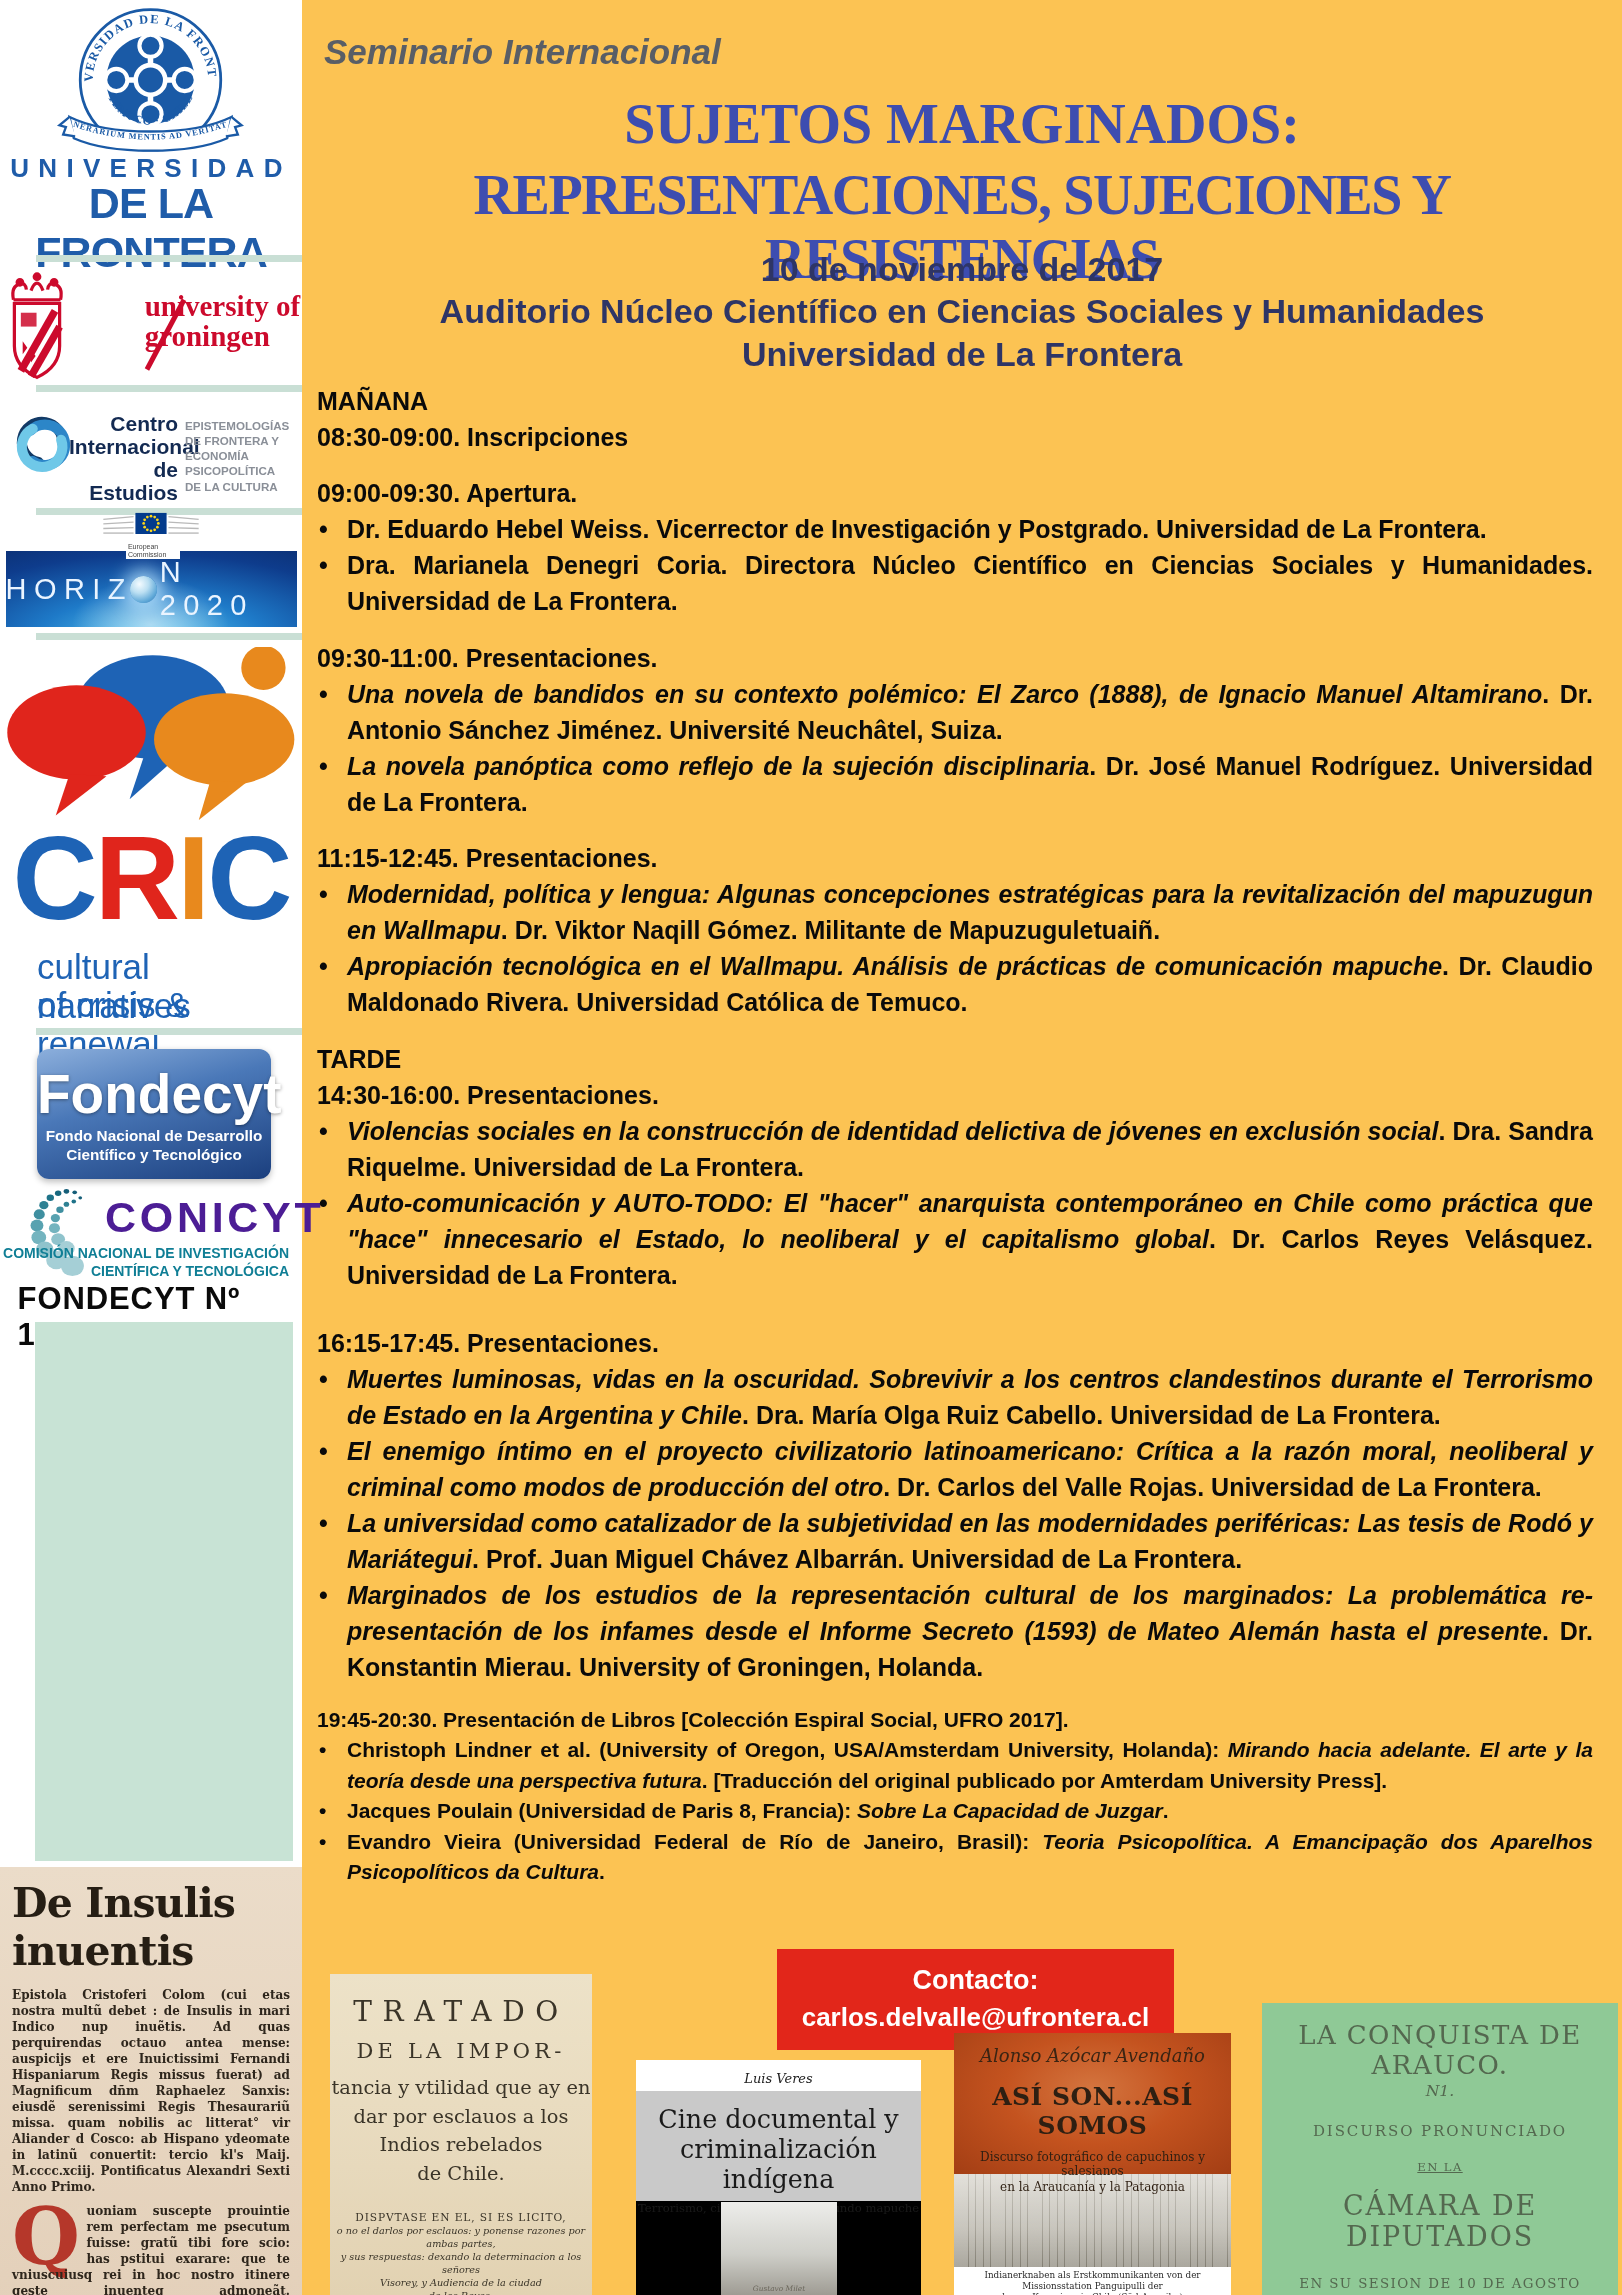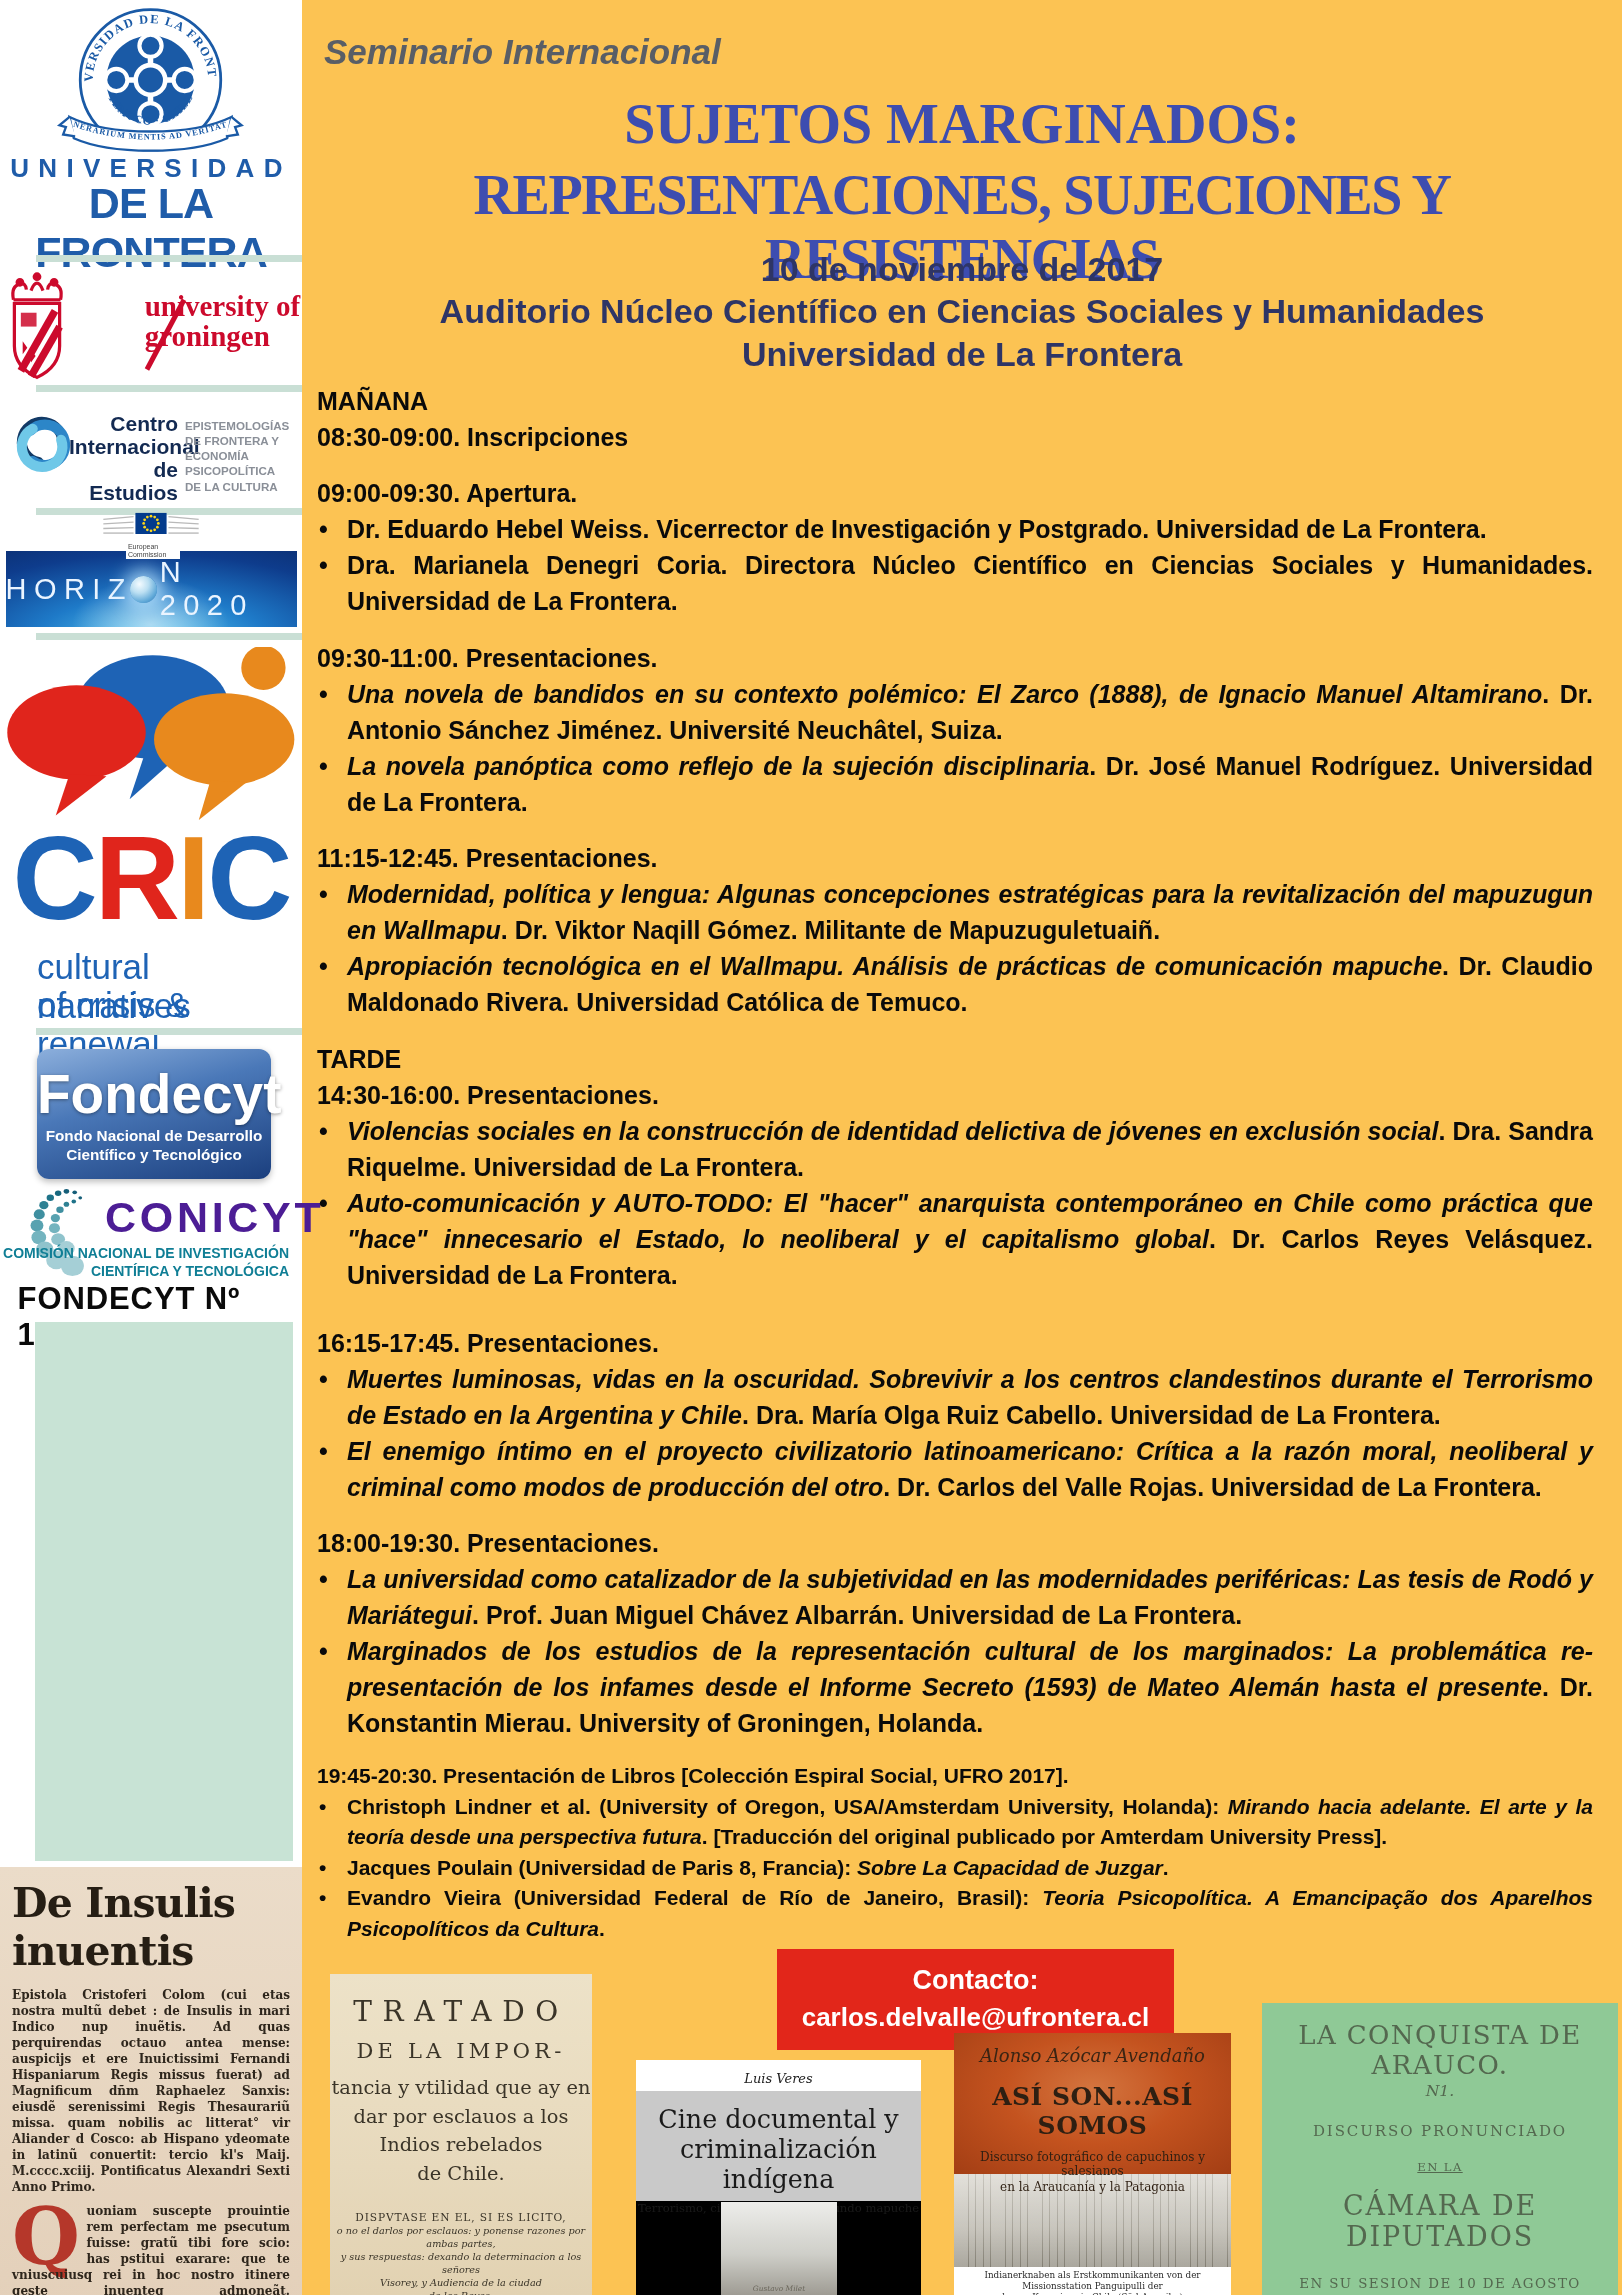--- a/index.html
+++ b/index.html
@@ -373,21 +373,20 @@
     <div class="blk time gap"><span>11:15-12:45. Presentaciones.</span></div>
     <div class="blk bullet"><span class="it">Modernidad, política y lengua: Algunas concepciones estratégicas para la revitalización del mapuzugun en Wallmapu</span><span>. Dr. Viktor Naqill Gómez. Militante de Mapuzuguletuaiñ.</span></div>
     <div class="blk bullet"><span class="it">Apropiación tecnológica en el Wallmapu. Análisis de prácticas de comunicación mapuche</span><span>. Dr. Claudio Maldonado Rivera. Universidad Católica de Temuco.</span></div>
     <div class="blk label gap"><span>TARDE</span></div>
     <div class="blk time"><span>14:30-16:00. Presentaciones.</span></div>
     <div class="blk bullet"><span class="it">Violencias sociales en la construcción de identidad delictiva de jóvenes en exclusión social</span><span>. Dra. Sandra Riquelme. Universidad de La Frontera.</span></div>
     <div class="blk bullet"><span class="it">Auto-comunicación y AUTO-TODO: El "hacer" anarquista contemporáneo en Chile como práctica que "hace" innecesario el Estado, lo neoliberal y el capitalismo global</span><span>. Dr. Carlos Reyes Velásquez. Universidad de La Frontera.</span></div>
     <div class="blk time gap2"><span>16:15-17:45. Presentaciones.</span></div>
     <div class="blk bullet"><span class="it">Muertes luminosas, vidas en la oscuridad. Sobrevivir a los centros clandestinos durante el Terrorismo de Estado en la Argentina y Chile</span><span>. Dra. María Olga Ruiz Cabello. Universidad de La Frontera.</span></div>
     <div class="blk bullet"><span class="it">El enemigo íntimo en el proyecto civilizatorio latinoamericano: Crítica a la razón moral, neoliberal y criminal como modos de producción del otro</span><span>. Dr. Carlos del Valle Rojas. Universidad de La Frontera.</span></div>
-    <div class="blk time gap"><span>18:00-19:30. Presentaciones.</span></div>
     <div class="blk bullet"><span class="it">La universidad como catalizador de la subjetividad en las modernidades periféricas: Las tesis de Rodó y Mariátegui</span><span>. Prof. Juan Miguel Chávez Albarrán. Universidad de La Frontera.</span></div>
     <div class="blk bullet"><span class="it">Marginados de los estudios de la representación cultural de los marginados: La problemática re-presentación de los infames desde el Informe Secreto (1593) de Mateo Alemán hasta el presente</span><span>. Dr. Konstantin Mierau. University of Groningen, Holanda.</span></div>
     <div class="blk time small gap"><span>19:45-20:30. Presentación de Libros [Colección Espiral Social, UFRO 2017].</span></div>
     <div class="blk bullet small"><span>Christoph Lindner et al. (University of Oregon, USA/Amsterdam University, Holanda): </span><span class="it">Mirando hacia adelante. El arte y la teoría desde una perspectiva futura</span><span>. [Traducción del original publicado por Amterdam University Press].</span></div>
     <div class="blk bullet small"><span>Jacques Poulain (Universidad de Paris 8, Francia): </span><span class="it">Sobre La Capacidad de Juzgar</span><span>.</span></div>
     <div class="blk bullet small"><span>Evandro Vieira (Universidad Federal de Río de Janeiro, Brasil): </span><span class="it">Teoria Psicopolítica. A Emancipação dos Aparelhos Psicopolíticos da Cultura</span><span>.</span></div>
   </div>
 
 <div id="contact" class="abs">
   <div id="contact-label">Contacto:</div>

